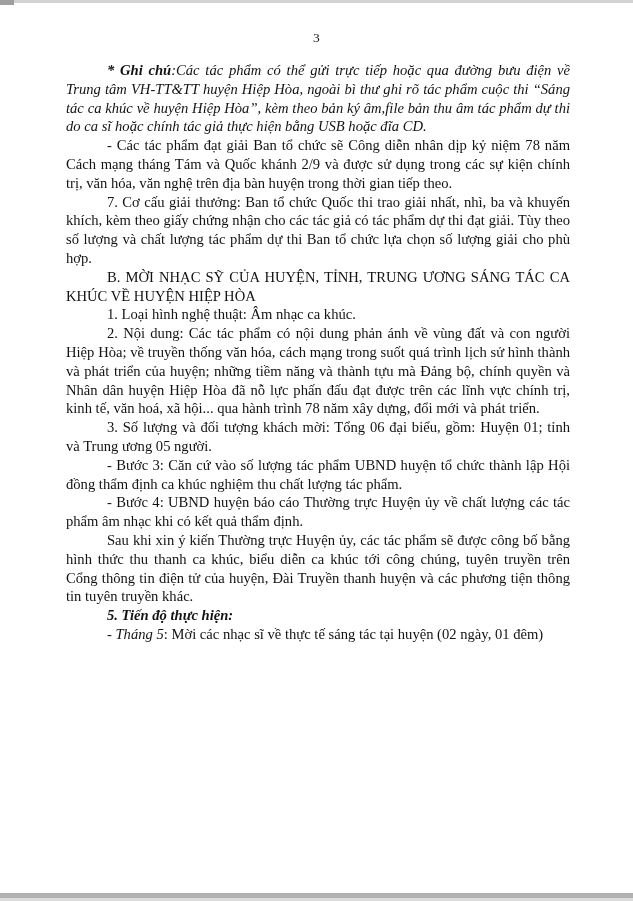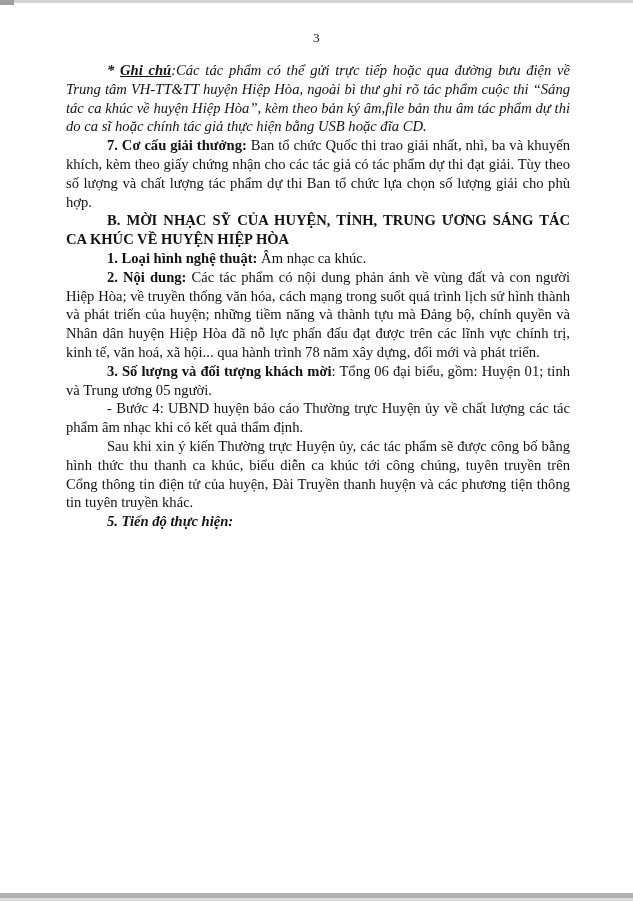--- a/index.html
+++ b/index.html
@@ -57,62 +57,65 @@
     top: 61px;
     width: 504px;
     font-size: 14.6px;
     line-height: 18.8px;
     text-align: justify;
   }
   .content p {
     margin: 0;
     text-indent: 41px;
   }
-  .b  { font-weight: bold; }
+  .b  { font-weight: normal; }
   .i  { font-style: italic; margin-top: 36px; }
   .bi { font-weight: bold; font-style: italic; }
-  .u  { text-decoration: underline; }
-  .heading { font-weight: bold; }
+  .u  { }
+  .heading { font-weight: normal; }
 </style>
 </head>
 <body>
 
 <div class="page">
 
   <div class="edge-top">
     <div class="edge-top-notch"></div>
   </div>
 
   <div class="page-number">3</div>
 
   <div class="content">
 
     <p class="i"><span class="bi">* </span><span class="bi u">Ghi chú</span><span class="i">:Các tác phẩm có thể gửi trực tiếp hoặc qua đường bưu điện về Trung tâm VH-TT&amp;TT huyện Hiệp Hòa, ngoài bì thư ghi rõ tác phẩm cuộc thi “Sáng tác ca khúc về huyện Hiệp Hòa”, kèm theo bản ký âm,file bản thu âm tác phẩm dự thi do ca sĩ hoặc chính tác giả thực hiện bằng USB hoặc đĩa CD.</span></p>
 
 
+    <p>- Các tác phẩm đạt giải Ban tổ chức sẽ Công diễn nhân dịp kỷ niệm 78 năm Cách mạng tháng Tám và Quốc khánh 2/9 và được sử dụng trong các sự kiện chính trị, văn hóa, văn nghệ trên địa bàn huyện trong thời gian tiếp theo.</p>
 
     <p><span class="b">7. Cơ cấu giải thưởng:</span><span> Ban tổ chức Quốc thi trao giải nhất, nhì, ba và khuyến khích, kèm theo giấy chứng nhận cho các tác giả có tác phẩm dự thi đạt giải. Tùy theo số lượng và chất lượng tác phẩm dự thi Ban tổ chức lựa chọn số lượng giải cho phù hợp.</span></p>
 
     <p class="heading">B. MỜI NHẠC SỸ CỦA HUYỆN, TỈNH, TRUNG ƯƠNG SÁNG TÁC CA KHÚC VỀ HUYỆN HIỆP HÒA</p>
 
     <p><span class="b">1. Loại hình nghệ thuật:</span><span> Âm nhạc ca khúc.</span></p>
 
     <p><span class="b">2. Nội dung:</span><span> Các tác phẩm có nội dung phản ánh về vùng đất và con người Hiệp Hòa; về truyền thống văn hóa, cách mạng trong suốt quá trình lịch sử hình thành và phát triển của huyện; những tiềm năng và thành tựu mà Đảng bộ, chính quyền và Nhân dân huyện Hiệp Hòa đã nỗ lực phấn đấu đạt được trên các lĩnh vực chính trị, kinh tế, văn hoá, xã hội... qua hành trình 78 năm xây dựng, đổi mới và phát triển.</span></p>
 
     <p><span class="b">3. Số lượng và đối tượng khách mời</span><span>: Tổng 06 đại biểu, gồm: Huyện 01; tỉnh và Trung ương 05 người.</span></p>
 
 
 
 
+    <p>- Bước 3: Căn cứ vào số lượng tác phẩm UBND huyện tổ chức thành lập Hội đồng thẩm định ca khúc nghiệm thu chất lượng tác phẩm.</p>
 
     <p>- Bước 4: UBND huyện báo cáo Thường trực Huyện ủy về chất lượng các tác phẩm âm nhạc khi có kết quả thẩm định.</p>
 
     <p>Sau khi xin ý kiến Thường trực Huyện ủy, các tác phẩm sẽ được công bố bằng hình thức thu thanh ca khúc, biểu diễn ca khúc tới công chúng, tuyên truyền trên Cổng thông tin điện tử của huyện, Đài Truyền thanh huyện và các phương tiện thông tin tuyên truyền khác.</p>
 
     <p><span class="bi">5. Tiến độ thực hiện:</span></p>
 
+    <p><span class="i">- Tháng 5</span><span>: Mời các nhạc sĩ về thực tế sáng tác tại huyện (02 ngày, 01 đêm)</span></p>
 
   </div>
 
   <div class="edge-bottom-light"></div>
   <div class="edge-bottom-band"></div>
 
 </div>
 
 </body></html>

